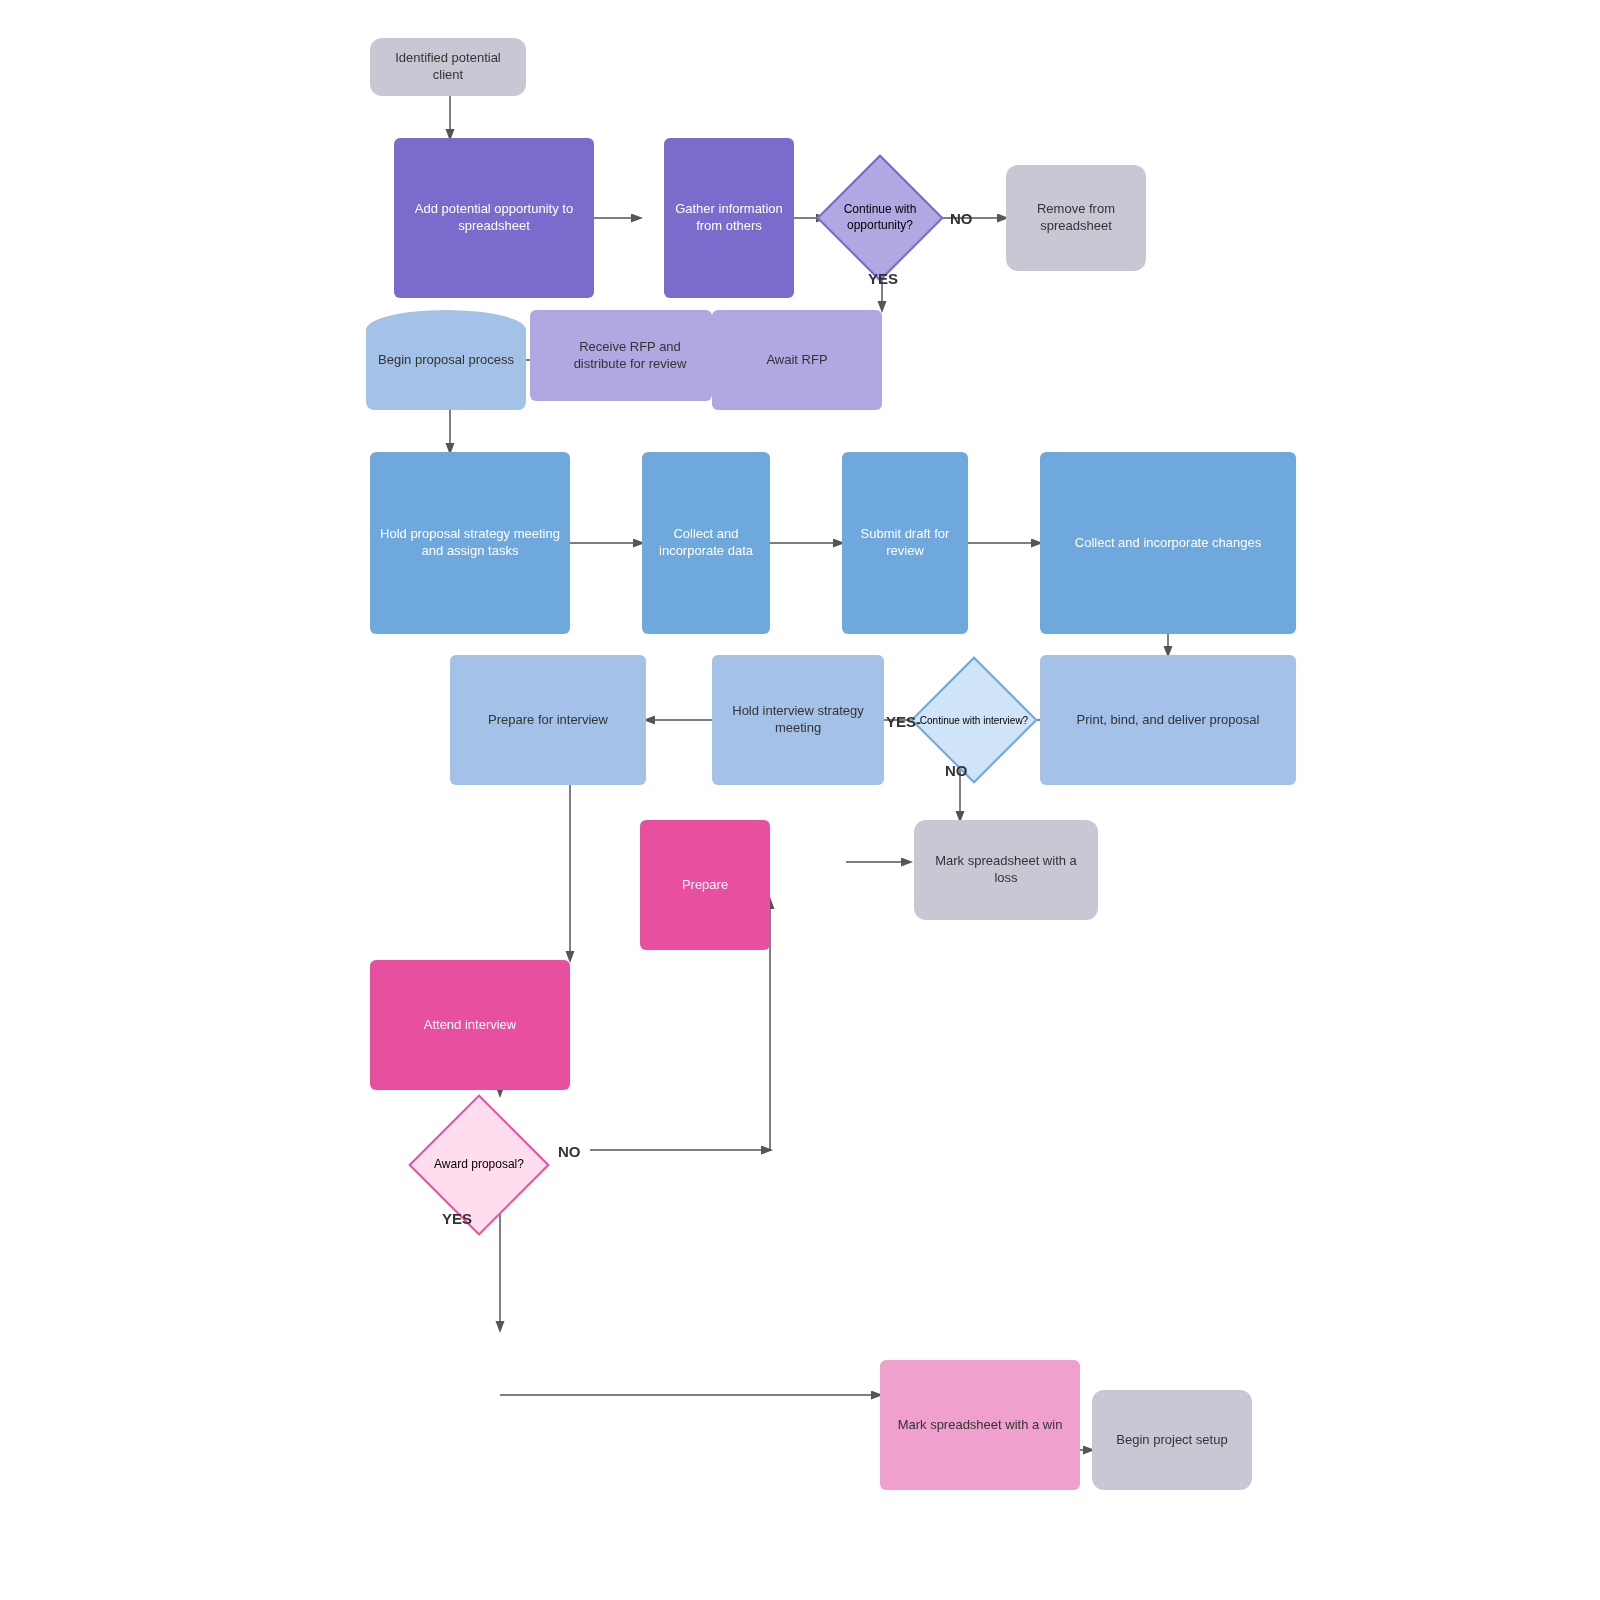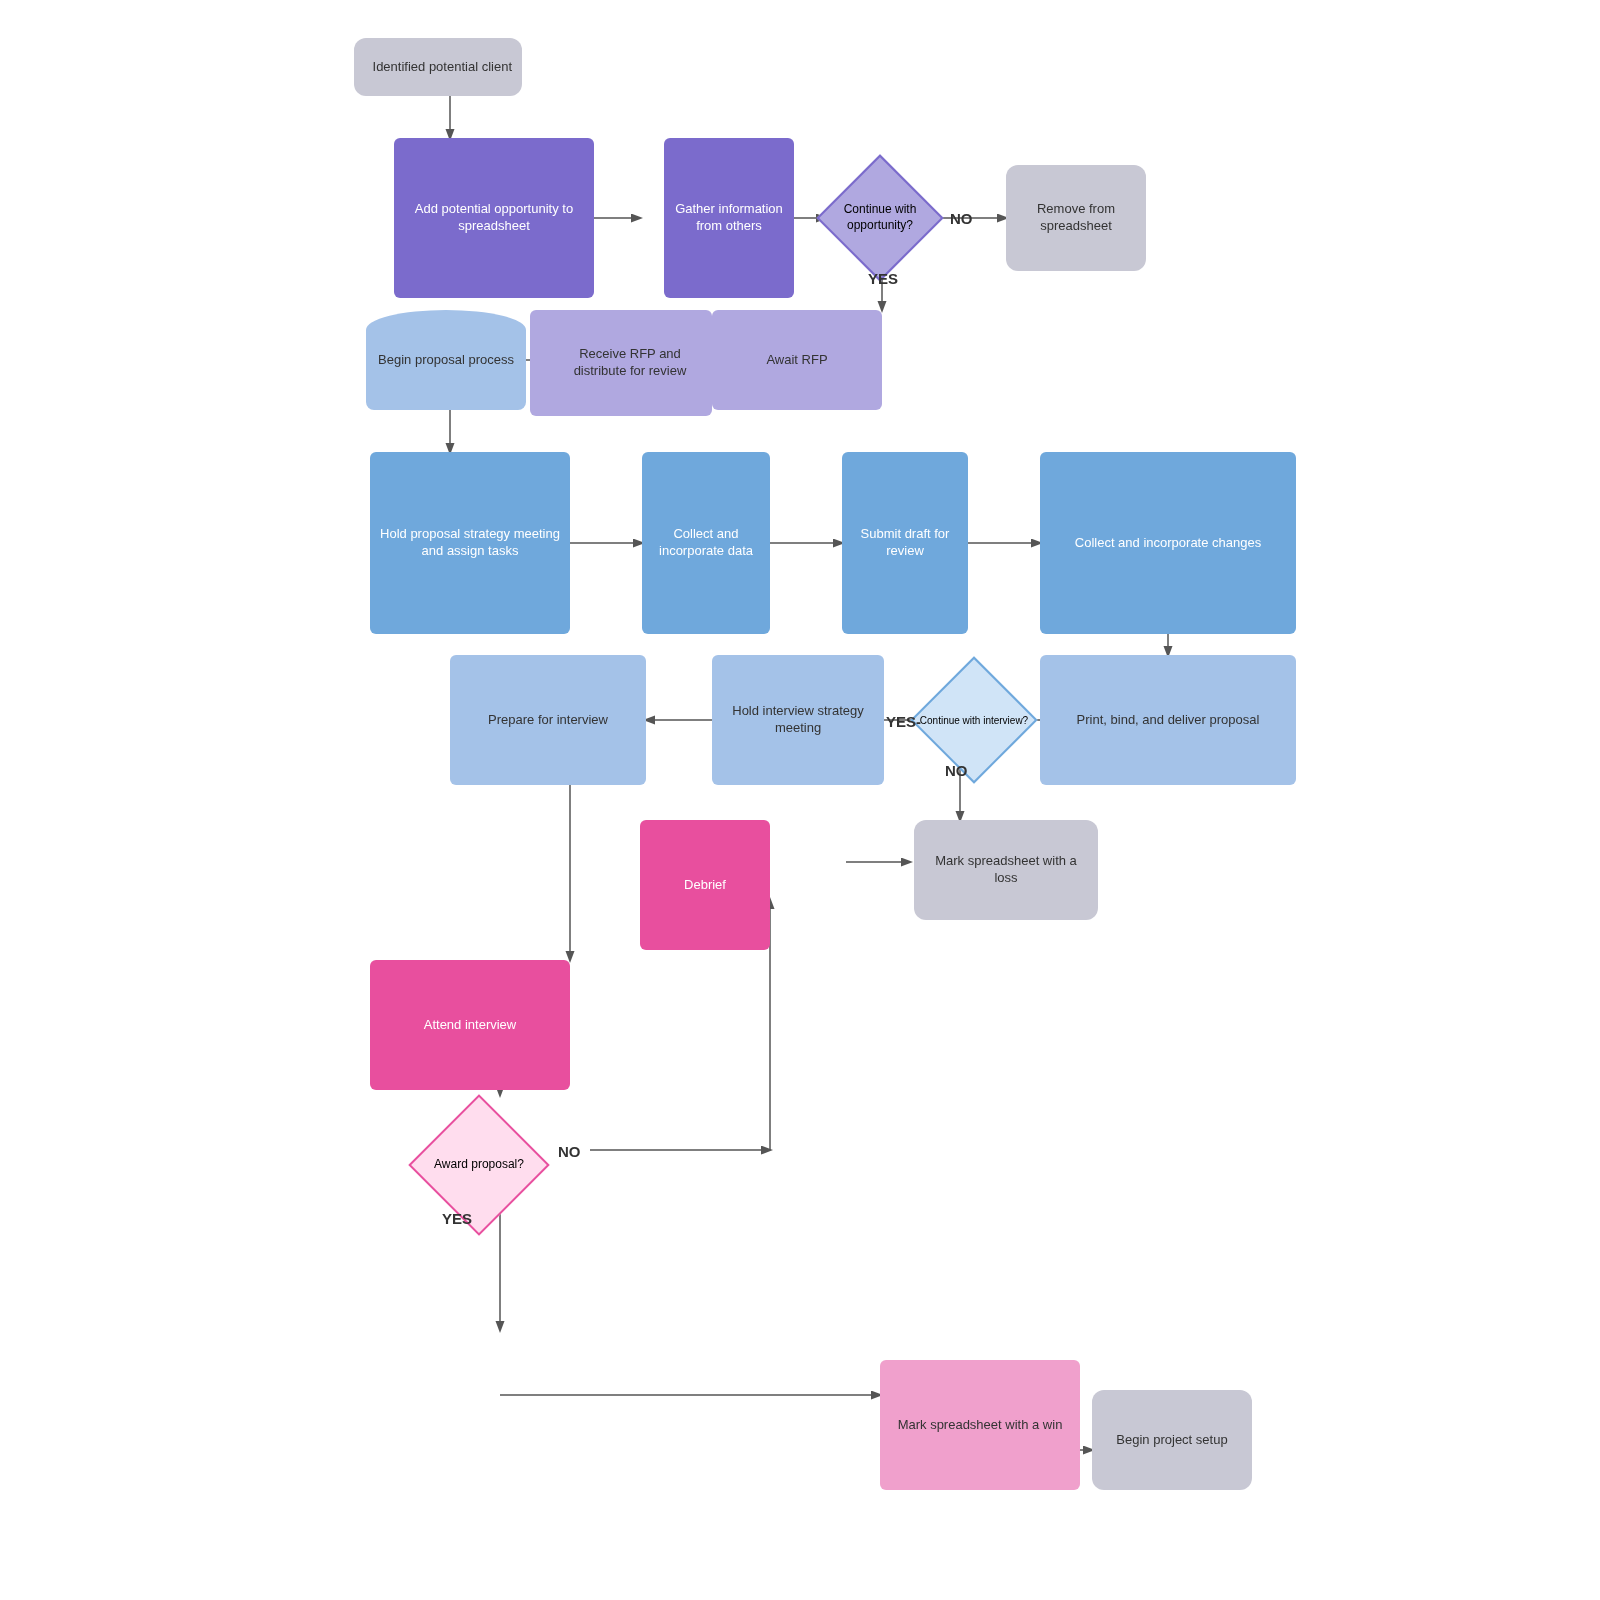--- a/index.html
+++ b/index.html
@@ -142,21 +142,21 @@
 
     <line x1="520" y1="1150" x2="520" y2="900" marker-end="url(#arr)"></line>
 
     <line x1="250" y1="1205" x2="250" y2="1330" marker-end="url(#arr)"></line>
 
     <line x1="250" y1="1395" x2="630" y2="1395" marker-end="url(#arr)"></line>
 
     <line x1="782" y1="1450" x2="842" y2="1450" marker-end="url(#arr)"></line>
   </svg>
 
-  <div class="node rounded-rect c-gray" style="left:104px;top:38px;width:168px;height:58px;justify-content:flex-end;">
+  <div class="node rounded-rect c-gray" style="left:120px;top:38px;width:156px;height:58px;">
     <span>Identified potential client</span>
   </div>
 
   <div class="node rect c-purple-dark" style="left:120px;top:138px;width:200px;height:160px;">
     <span>Add potential opportunity to spreadsheet</span>
   </div>
 
   <div class="node rect c-purple-dark" style="left:390px;top:138px;width:130px;height:160px;">
     <span>Gather information from others</span>
   </div>
@@ -175,21 +175,21 @@
   </div>
 
   <div class="node rounded-rect c-gray" style="left:756px;top:165px;width:140px;height:106px;">
     <span>Remove from spreadsheet</span>
   </div>
 
   <div class="node rect c-purple-light" style="left:462px;top:310px;width:170px;height:100px;">
     <span>Await RFP</span>
   </div>
 
-  <div class="node rect c-purple-light" style="left:280px;top:310px;width:182px;height:106px;padding-left:28px;">
+  <div class="node rect c-purple-light" style="left:280px;top:310px;width:182px;height:91px;padding-left:28px;">
     <span>Receive RFP and distribute for review</span>
   </div>
 
   <div class="node c-blue-light" style="left:116px;top:310px;width:160px;height:100px;border-radius:50% 50% 8px 8px / 20px 20px 8px 8px;border-bottom-left-radius:8px;border-bottom-right-radius:8px;">
     <span>Begin proposal process</span>
   </div>
 
   <div class="node rect c-blue" style="left:120px;top:452px;width:200px;height:182px;">
     <span>Hold proposal strategy meeting and assign tasks</span>
   </div>
@@ -229,21 +229,21 @@
 
   <div class="node rect c-blue-light" style="left:200px;top:655px;width:196px;height:130px;">
     <span>Prepare for interview</span>
   </div>
 
   <div class="node rect c-pink" style="left:120px;top:960px;width:200px;height:130px;">
     <span>Attend interview</span>
   </div>
 
   <div class="node rect c-pink" style="left:390px;top:820px;width:130px;height:130px;">
-    <span>Debrief</span>
+    <span>Prepare</span>
   </div>
 
   <div class="node rounded-rect c-gray" style="left:620px;top:820px;width:184px;height:100px;margin-left:44px;">
     <span>Mark spreadsheet with a loss</span>
   </div>
 
   <div class="diamond-wrap" style="left:154px;top:1090px;width:150px;height:150px;">
     <div class="diamond c-diamond-pink" style="width:100px;height:100px;"></div>
     <span class="diamond-text" style="width:110px;font-size:12px;">Award proposal?</span>
   </div>

